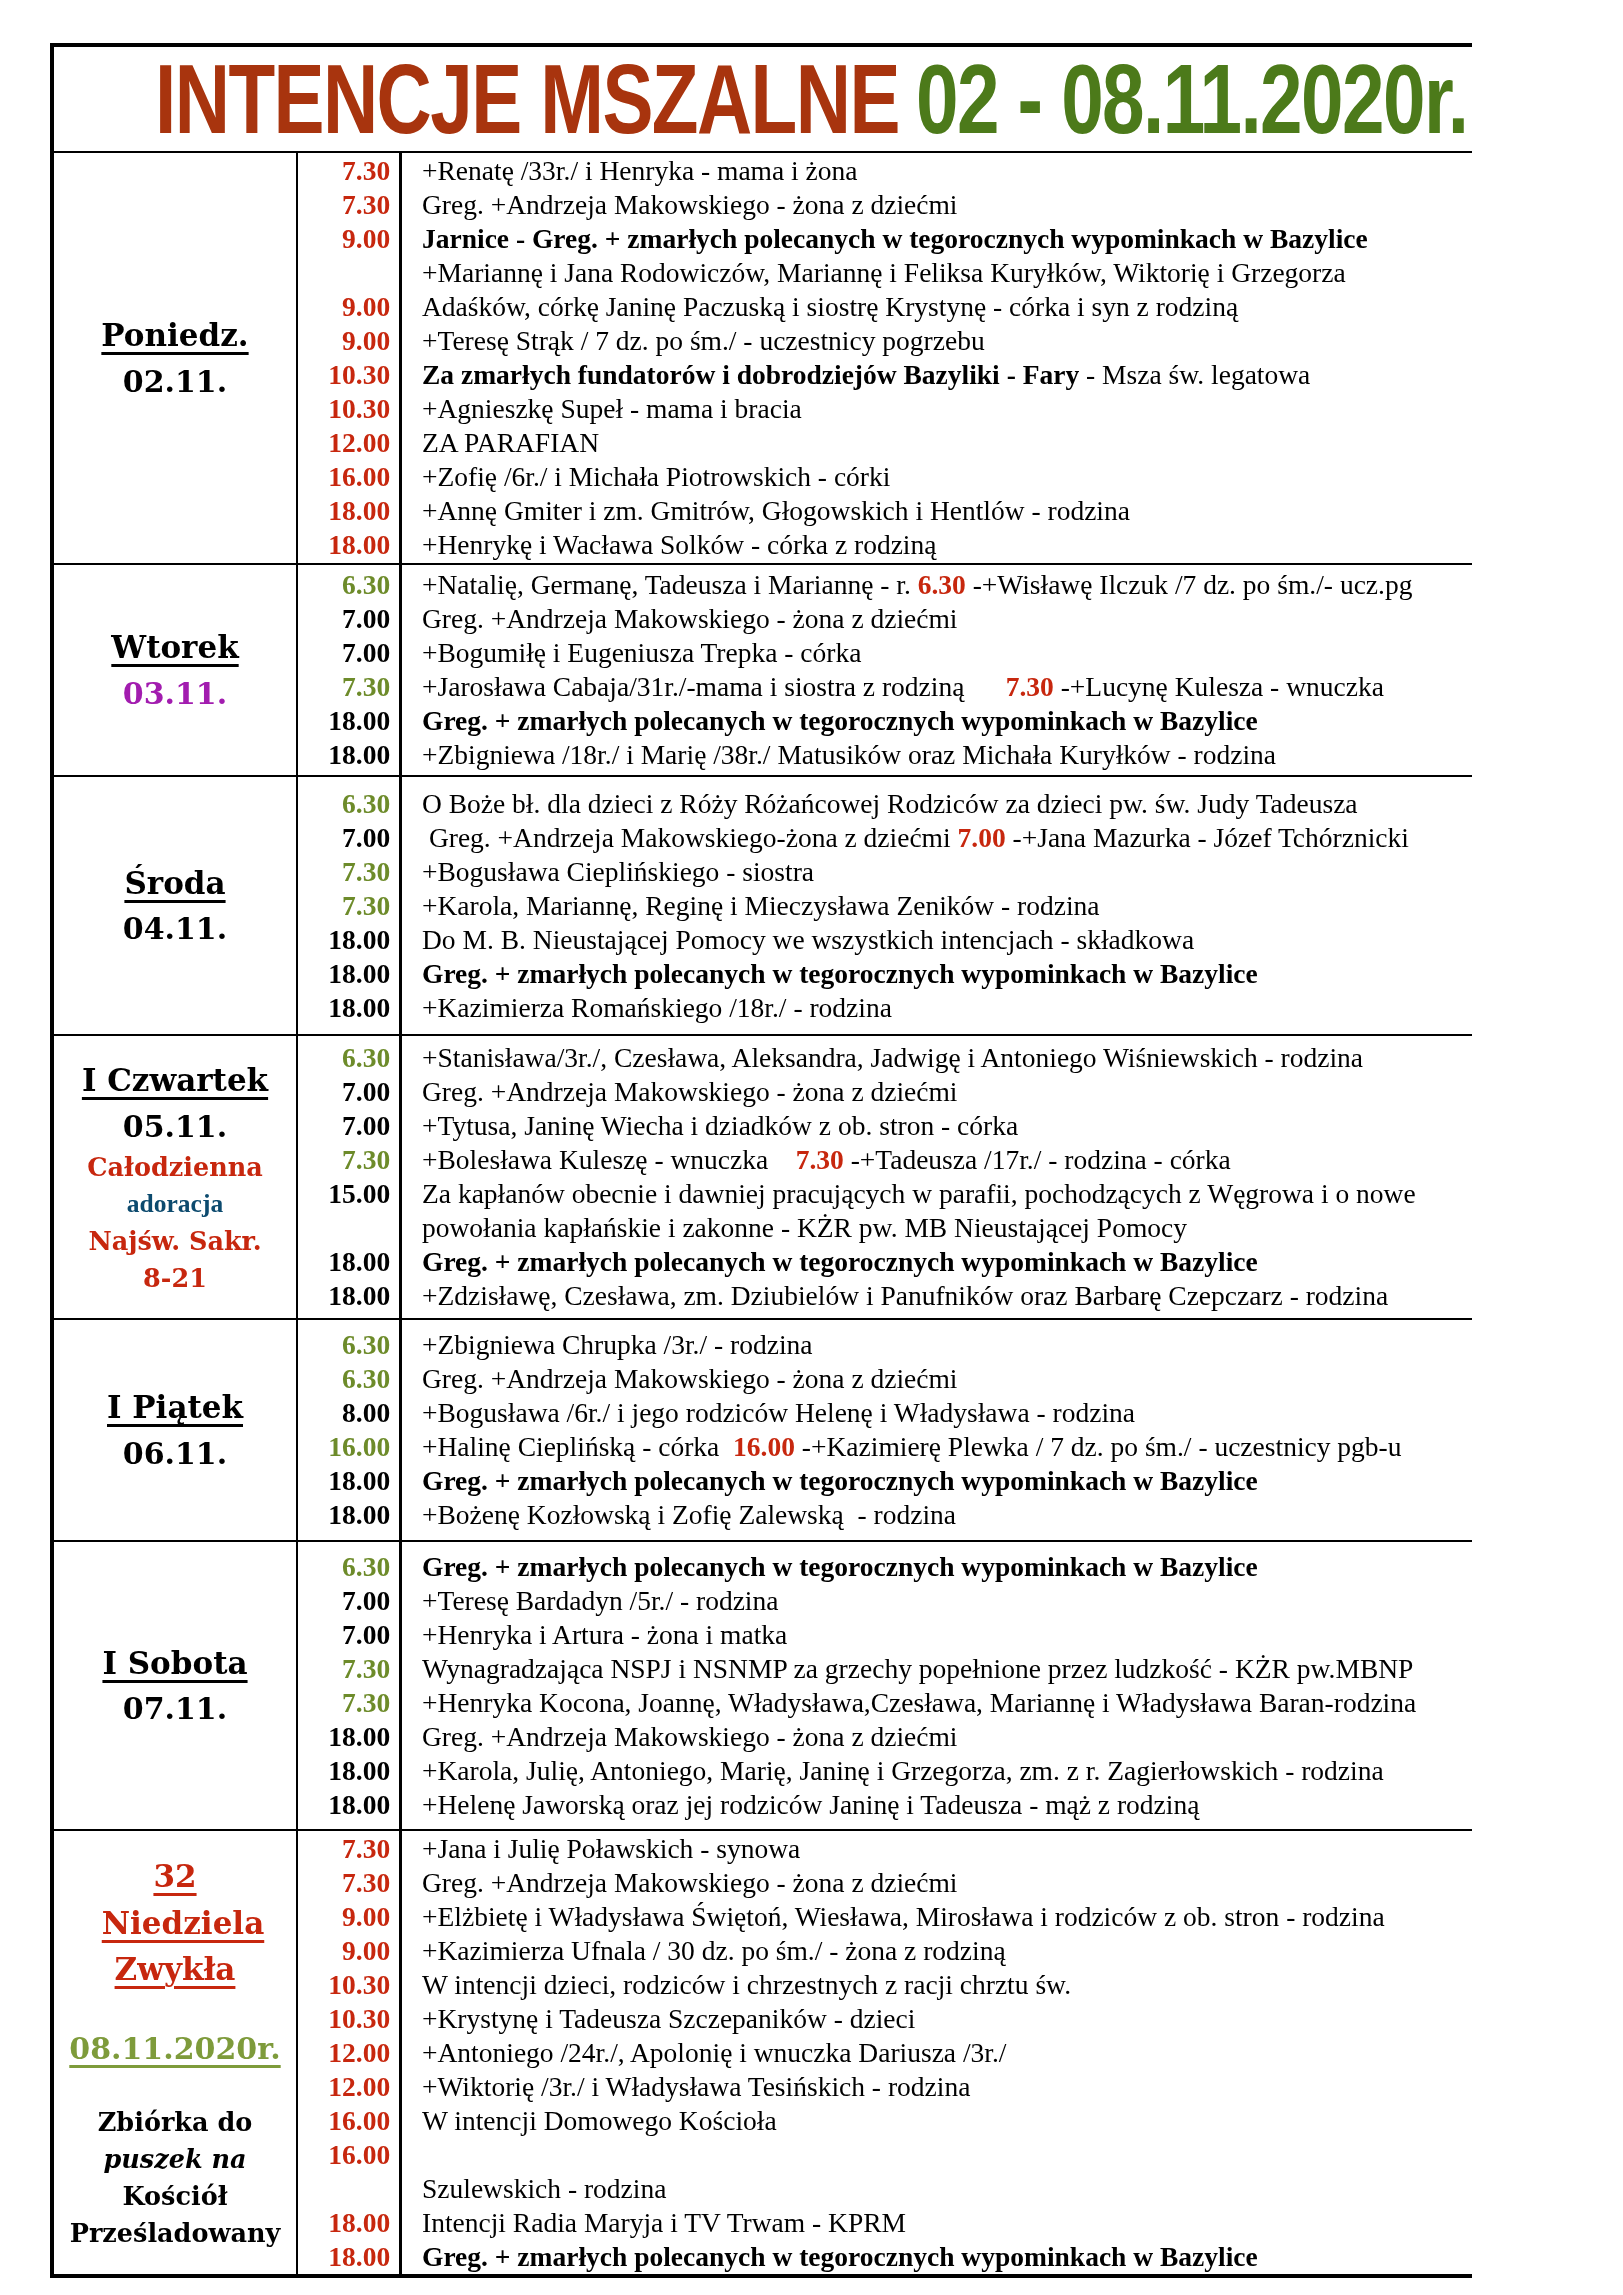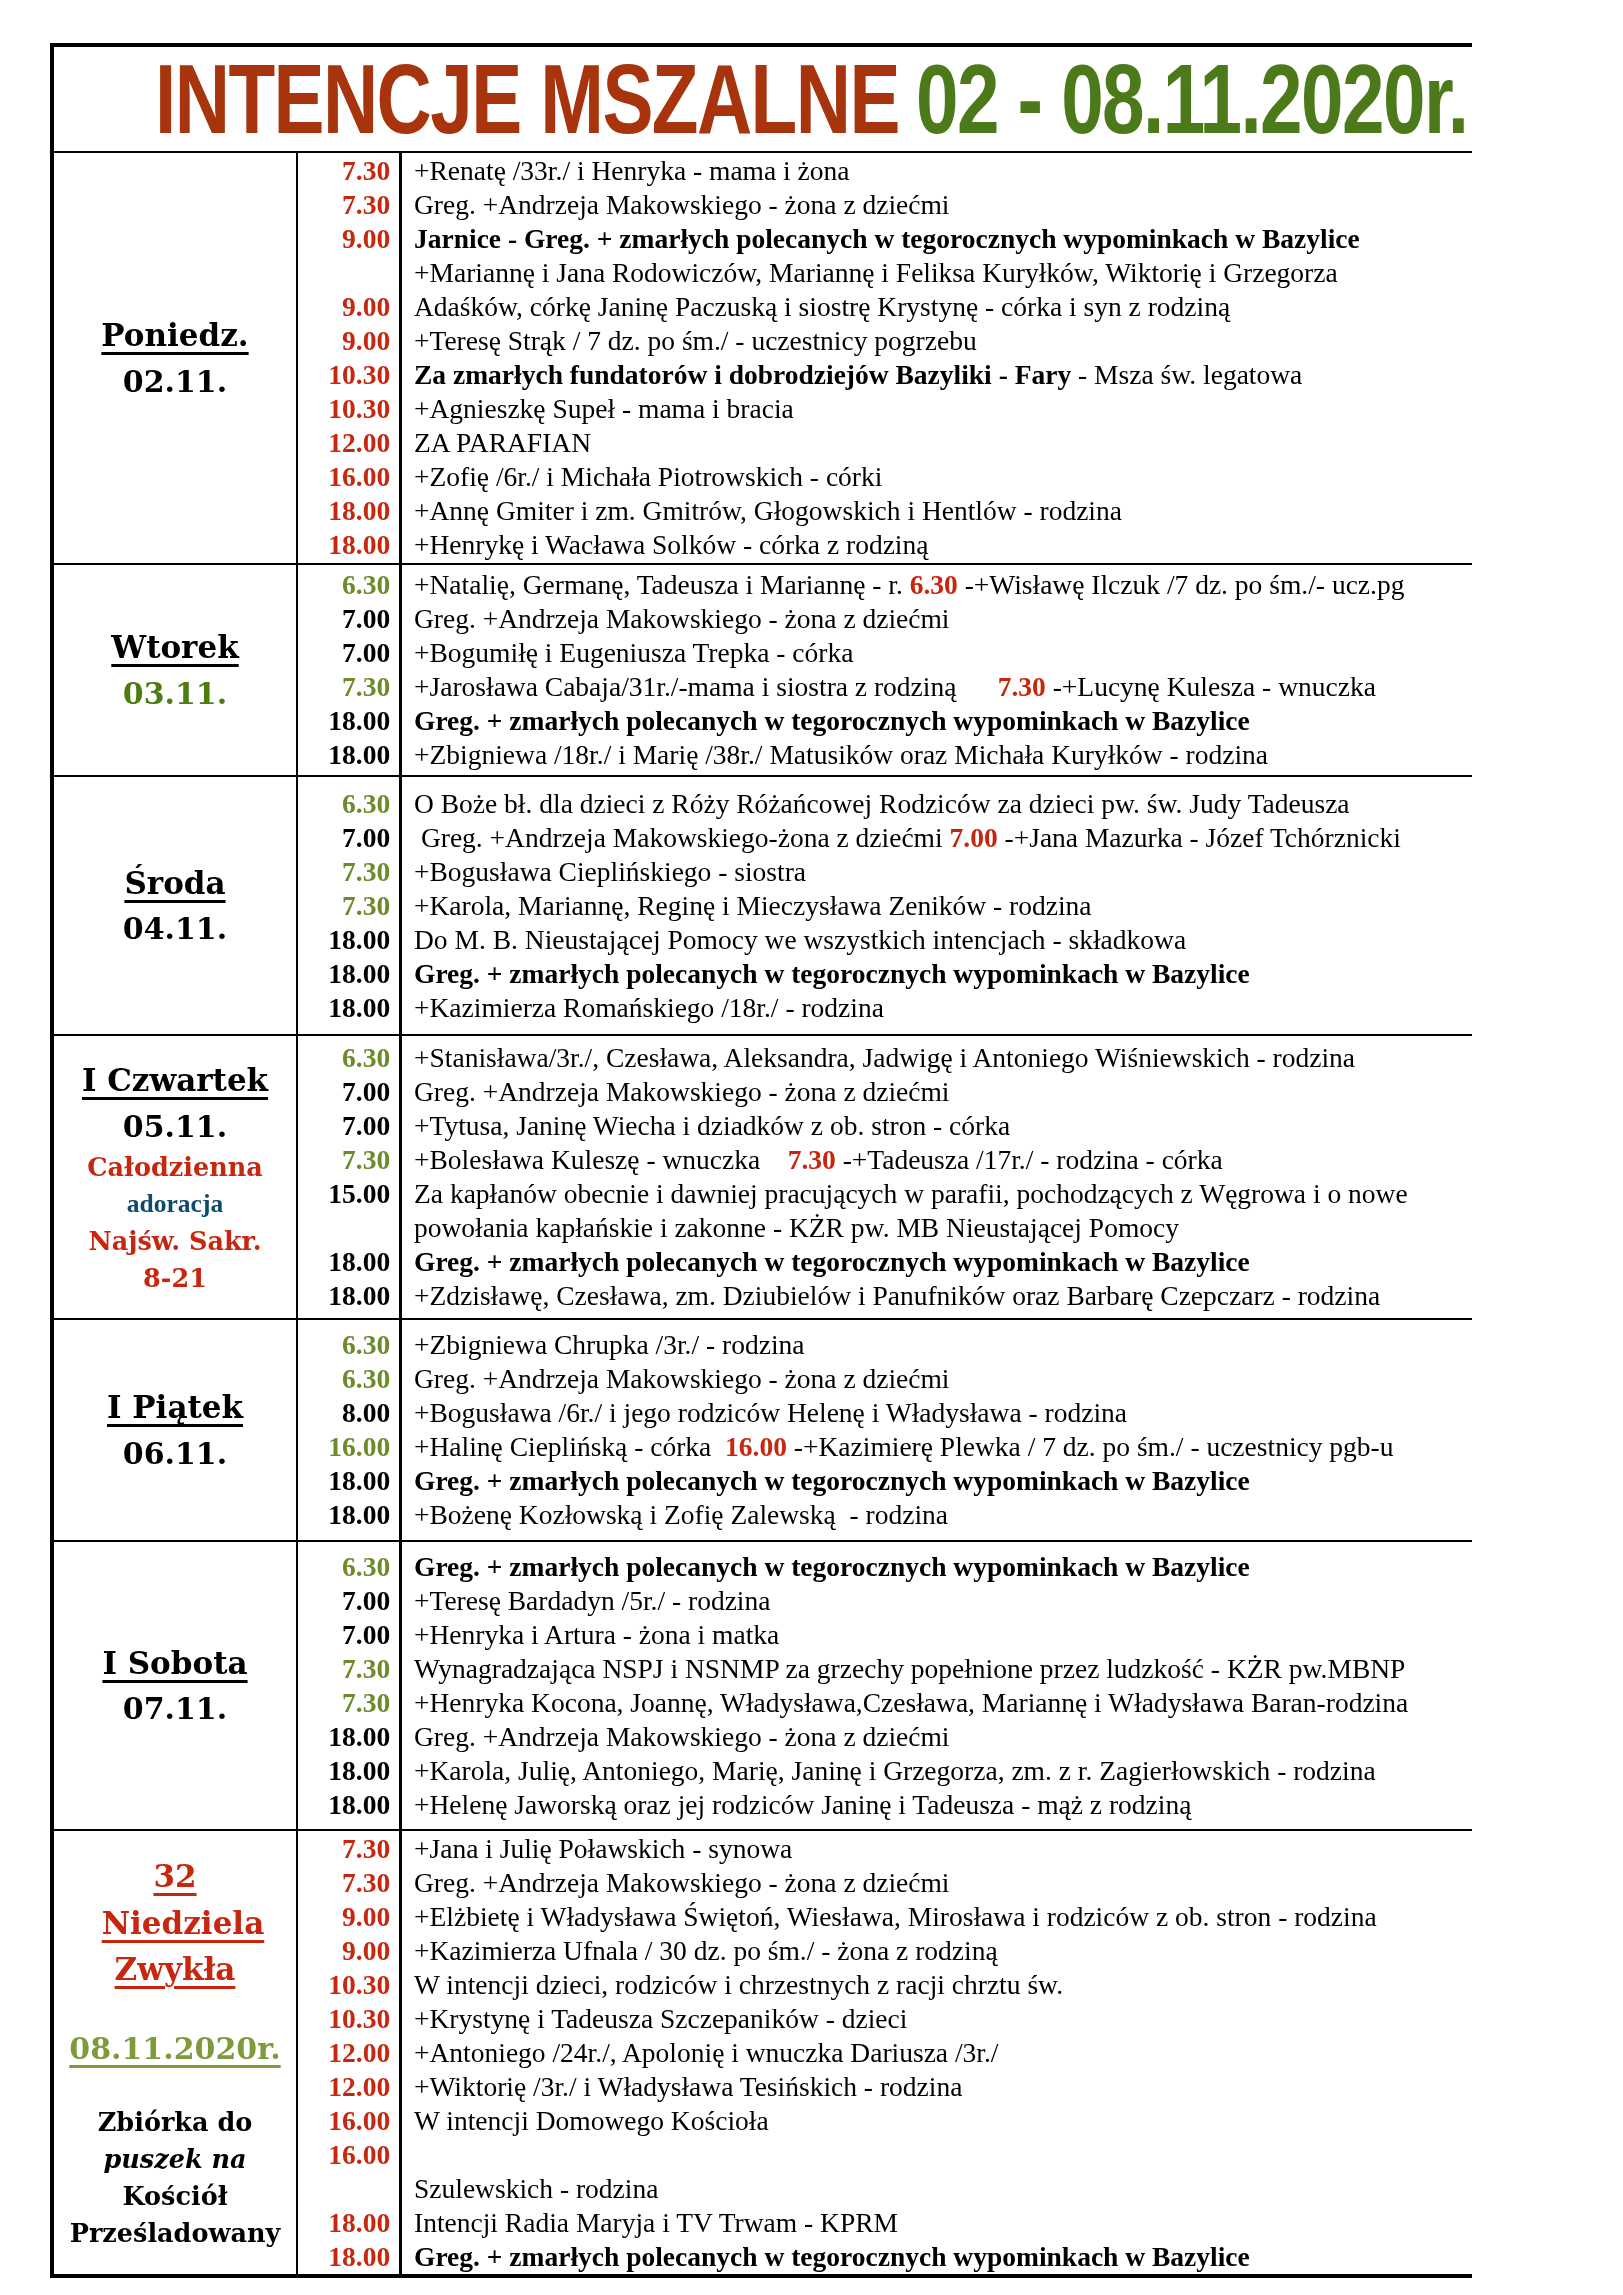--- a/index.html
+++ b/index.html
@@ -62,21 +62,21 @@
     height:100%;display:flex;flex-direction:column;justify-content:center;
   }
   .line{display:flex;align-items:center;height:34px;flex:0 0 34px;}
   .time{
     flex:0 0 104px;box-sizing:border-box;
     text-align:right;padding-right:11.8px;
     font-weight:bold;font-size:27.5px;
   }
   .txt{
     flex:1;min-width:0;
-    padding-left:12px;
+    padding-left:20px;
     font-size:27.5px;
     white-space:pre;
   }
   .seg-b{font-weight:bold;}
 </style>
 </head>
 <body>
 
 <div class="page">
   <div class="frame">
@@ -140,21 +140,21 @@
             <div class="line">
               <span class="time" style="color: rgb(199, 39, 14);">18.00</span>
               <span class="txt"><span>+Henrykę i Wacława Solków - córka z rodziną</span></span>
             </div>
           </div>
         </div>
       </div>
       <div class="section">
         <div class="day-label">
           <div class="lab-name lab-u" style="color: rgb(0, 0, 0);">Wtorek</div>
-          <div class="lab-date" style="color: #4d7c0f;">03.11.</div>
+          <div class="lab-date" style="color: #a21caf;">03.11.</div>
         </div>
         <div class="mass-content">
           <div class="mass-lines">
             <div class="line">
               <span class="time" style="color: rgb(109, 139, 42);">6.30</span>
               <span class="txt"><span>+Natalię, Germanę, Tadeusza i Mariannę - r. </span><span class="seg-b" style="color: rgb(199, 39, 14);">6.30</span><span> -+Wisławę Ilczuk /7 dz. po śm./- ucz.pg</span></span>
             </div>
             <div class="line">
               <span class="time" style="color: rgb(0, 0, 0);">7.00</span>
               <span class="txt"><span>Greg. +Andrzeja Makowskiego - żona z dziećmi</span></span>

